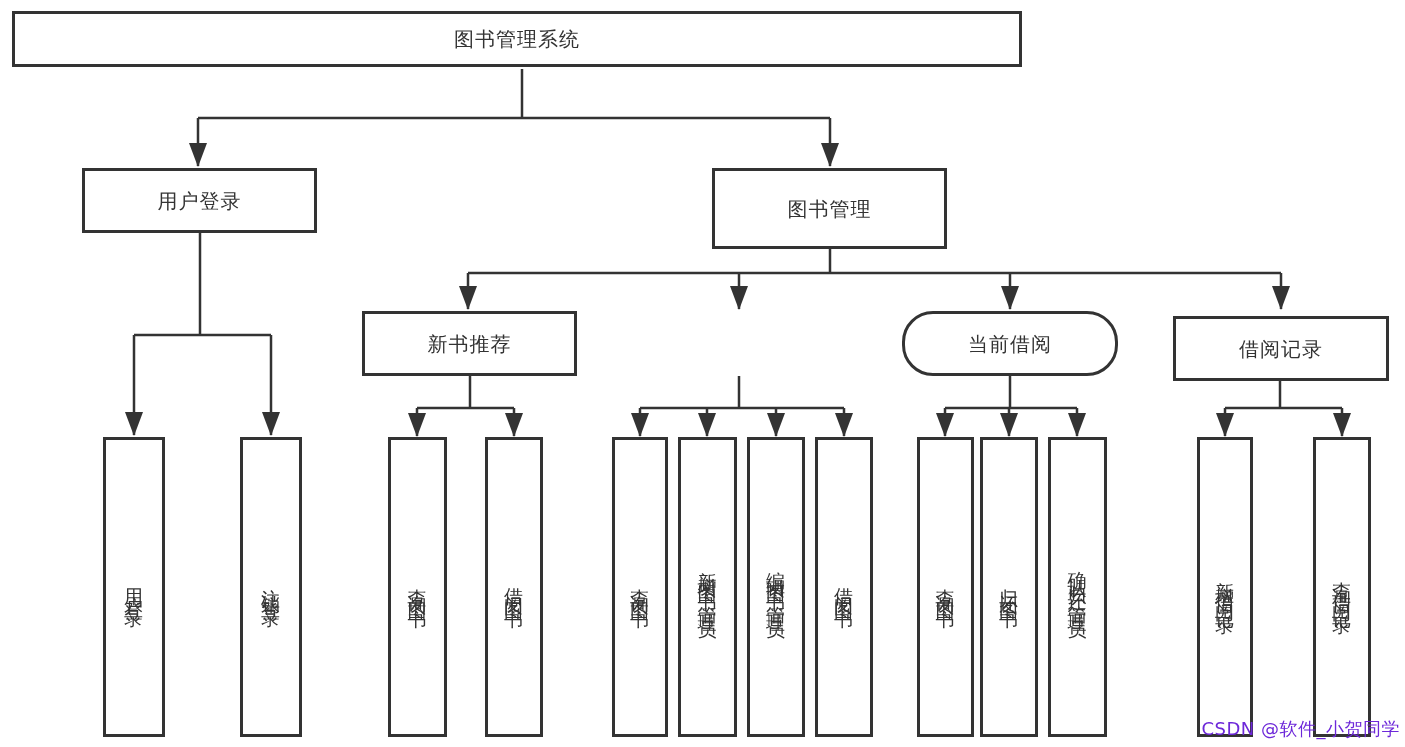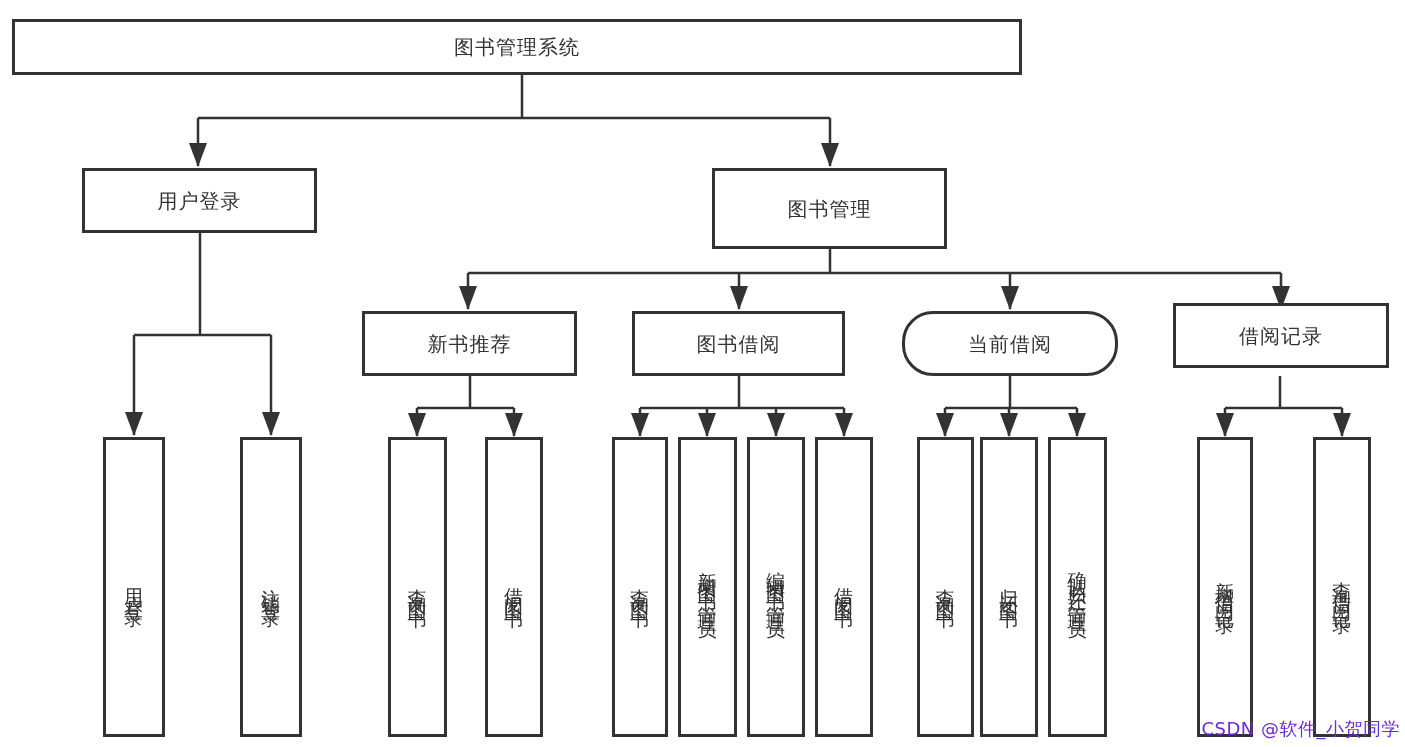--- a/index.html
+++ b/index.html
@@ -121,41 +121,38 @@
     <path class="arrowhead" d="M1077 437 L1068 413 L1086 413 Z"></path>
 
     <path class="stroke" d="M1280 376 V408"></path>
     <path class="stroke" d="M1225 408 H1342"></path>
     <path class="stroke" d="M1225 408 V436"></path>
     <path class="arrowhead" d="M1225 437 L1216 413 L1234 413 Z"></path>
     <path class="stroke" d="M1342 408 V436"></path>
     <path class="arrowhead" d="M1342 437 L1333 413 L1351 413 Z"></path>
   </svg>
 
-  <div class="box h-box" style="left:12px; top:19px; width:1010px; height:56px;">
+  <div class="box h-box" style="left:12px; top:11px; width:1010px; height:56px;">
     <span>图书管理系统</span>
   </div>
 
   <div class="box h-box" style="left:82px; top:168px; width:235px; height:65px;">
     <span>用户登录</span>
   </div>
   <div class="box h-box" style="left:712px; top:168px; width:235px; height:81px;">
     <span>图书管理</span>
   </div>
 
   <div class="box h-box" style="left:362px; top:311px; width:215px; height:65px;">
     <span>新书推荐</span>
   </div>
-  <div class="box h-box" style="left:632px; top:311px; width:213px; height:65px;">
-    <span>图书借阅</span>
-  </div>
   <div class="box h-box" style="left:902px; top:311px; width:216px; height:65px;border-radius:31px;">
     <span>当前借阅</span>
   </div>
-  <div class="box h-box" style="left:1173px; top:303px; width:216px; height:65px;">
+  <div class="box h-box" style="left:1173px; top:316px; width:216px; height:65px;">
     <span>借阅记录</span>
   </div>
 
   <div class="box v-box" style="left:103px; top:437px; width:62px; height:300px;">
     <span>用户登录</span>
   </div>
   <div class="box v-box" style="left:240px; top:437px; width:62px; height:300px;">
     <span>注销登录</span>
   </div>
   <div class="box v-box" style="left:388px; top:437px; width:59px; height:300px;">

